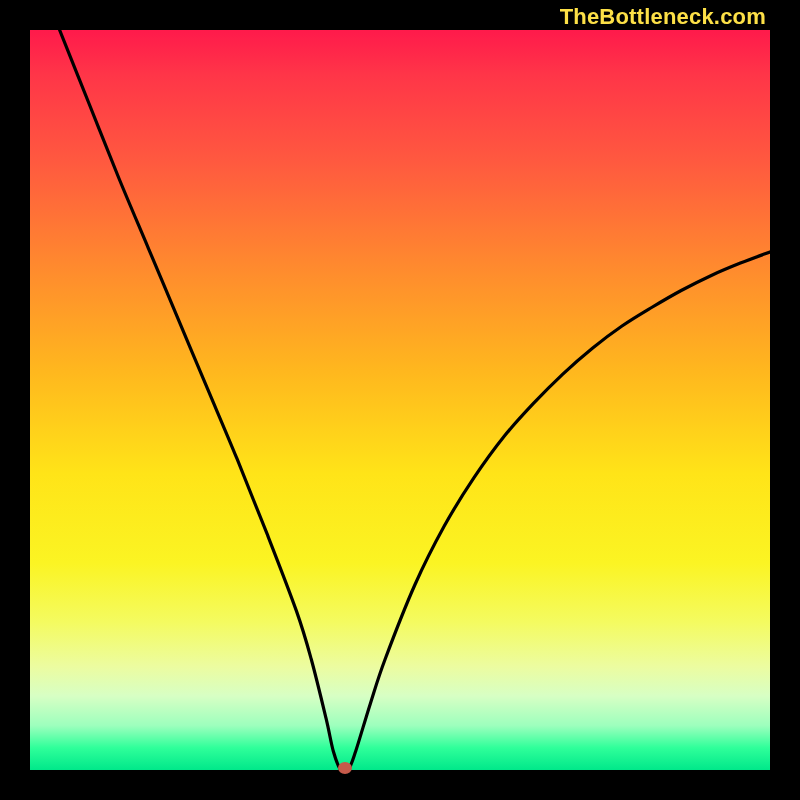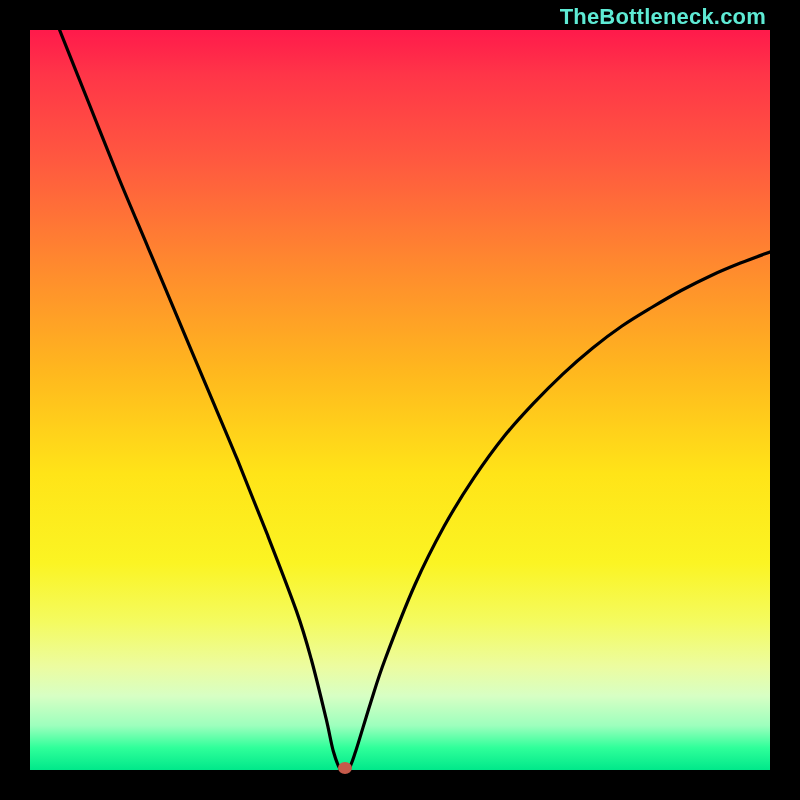--- a/index.html
+++ b/index.html
@@ -37,21 +37,21 @@
       #d7ffc4 90%,
       #9dffbd 94%,
       #2fff9a 97%,
       #00e88a 100%
     );
   }
   .watermark {
     position: absolute;
     top: 4px;
     right: 34px;
-    color: #5eead4;
+    color: #fde047;
     font-size: 22px;
     font-weight: 600;
     letter-spacing: 0.2px;
     user-select: none;
   }
   svg.curve {
     position: absolute;
     left: 0;
     top: 0;
     width: 740px;

